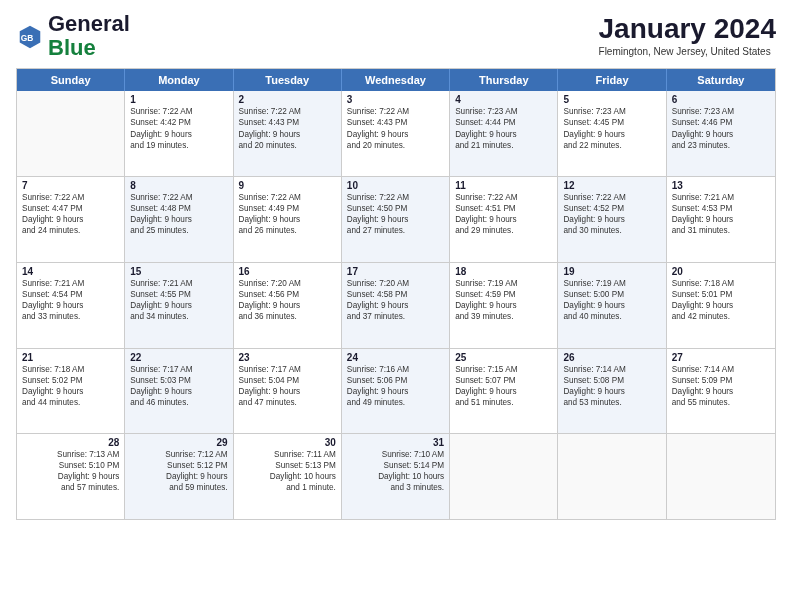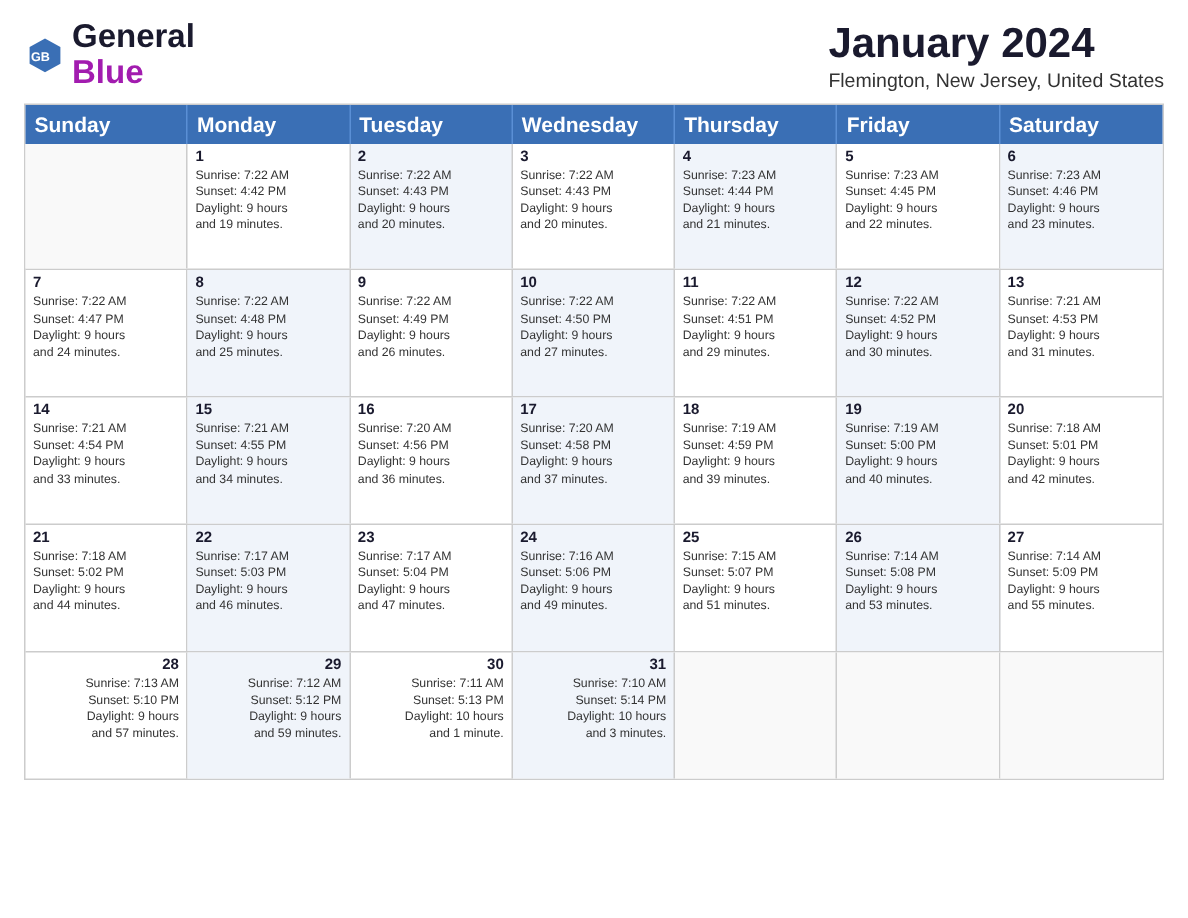--- a/index.html
+++ b/index.html
@@ -44,40 +44,40 @@
     .title-block {
       text-align: left;
     }
     .main-title {
       font-size: 28px;
       font-weight: bold;
       color: #1a1a2e;
       line-height: 1.2;
     }
     .subtitle {
-      font-size: 13px;
+      font-size: 10px;
       color: #333;
     }
     .calendar {
       flex: 1;
       display: flex;
       flex-direction: column;
       border: 1px solid #ccc;
     }
     .calendar-header {
       display: grid;
       grid-template-columns: repeat(7, 1fr);
       background: #3a6fb5;
     }
     .cal-header-cell {
       color: #fff;
-      font-size: 14px;
+      font-size: 11px;
       font-weight: bold;
       padding: 5px 6px;
-      text-align: left;
+      text-align: center;
       border-right: 1px solid #5a8fd5;
     }
     .cal-header-cell:last-child { border-right: none; }
     .calendar-body {
       flex: 1;
       display: flex;
       flex-direction: column;
     }
     .cal-row {
       flex: 1;
@@ -117,21 +117,21 @@
   <div class="header">
     <div class="logo">
       <svg class="logo-icon" viewBox="0 0 30 30">
         <polygon points="15,4 26,10 26,22 15,28 4,22 4,10" fill="#3a6fb5"></polygon>
         <polygon points="15,2 28,9 28,23 15,30 2,23 2,9" fill="none" stroke="#3a6fb5" stroke-width="0"></polygon>
         <text x="5" y="20" font-size="9" fill="white" font-weight="bold">GB</text>
       </svg>
       <div>
         <div class="logo-text">
           <span style="color:#1a1a2e;">General</span><br>
-          <span style="color:#a21caf;">Blue</span>
+          <span style="color:#15803d;">Blue</span>
         </div>
       </div>
     </div>
     <div class="title-block">
       <div class="main-title">January 2024</div>
       <div class="subtitle">Flemington, New Jersey, United States</div>
     </div>
   </div>
 
   <div class="calendar">

